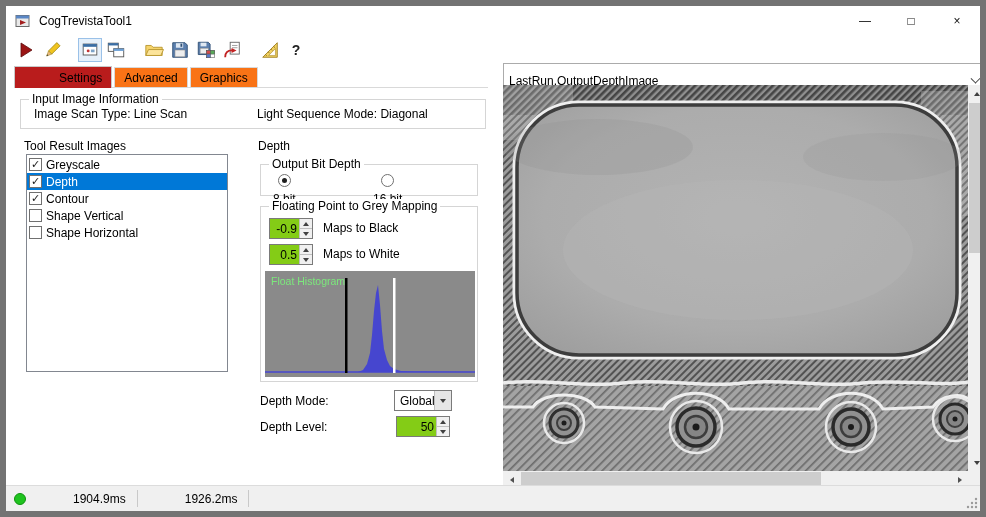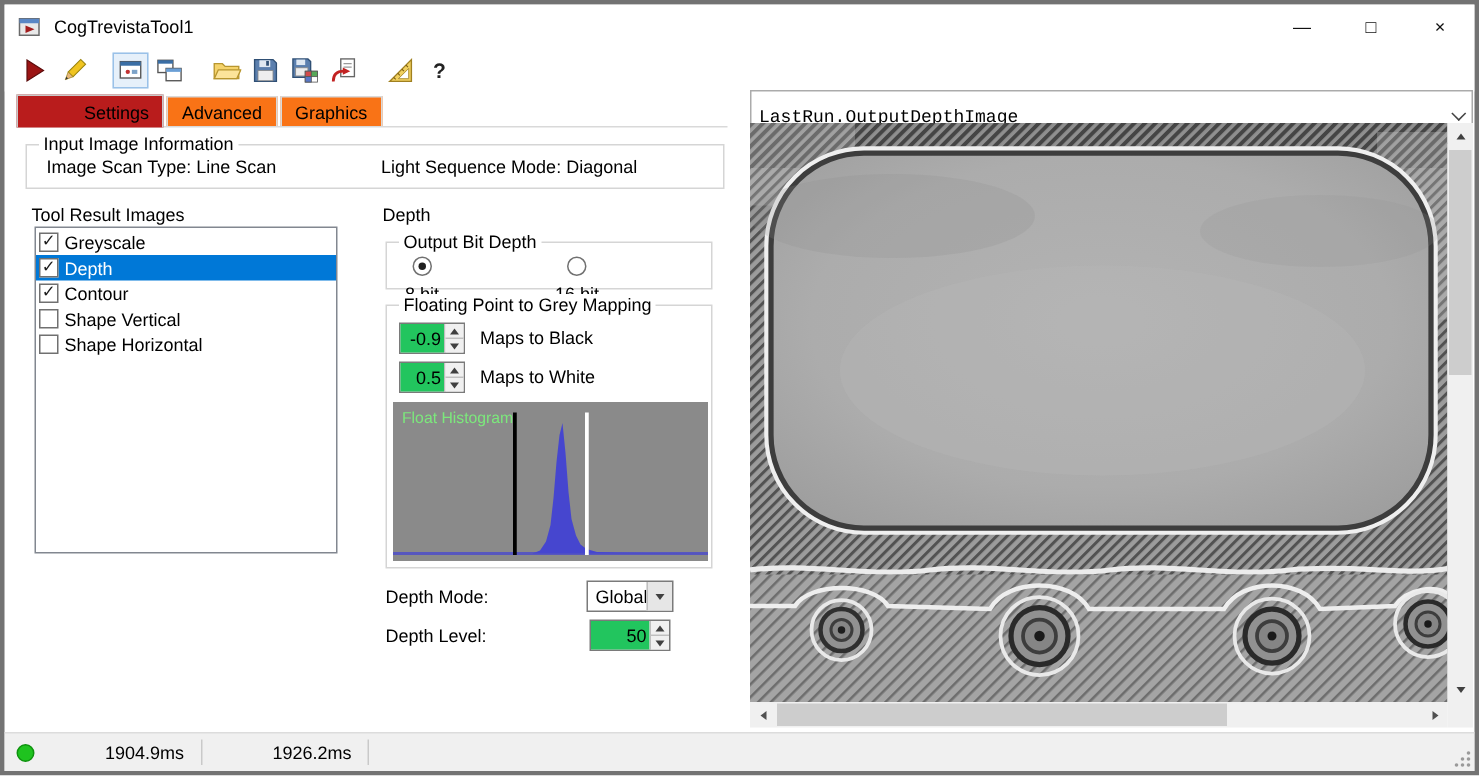--- a/index.html
+++ b/index.html
@@ -1,18 +1,18 @@
 <!DOCTYPE html>
 <html><head>
 <meta charset="utf-8">
 <style>
   * { margin:0; padding:0; box-sizing:border-box; }
   body { background:#ffffff; font-family:"Liberation Sans", sans-serif; }
   .window { position:relative; width:986px; height:517px; background:#fff;
-            border:3px solid #737373; font-size:12px; color:#000; overflow:hidden; }
+            border:6px solid #737373; font-size:12px; color:#000; overflow:hidden; }
 
   
   .titlebar { position:absolute; top:0; left:0; right:0; height:30px; display:flex; align-items:center; background:#fff; }
   .app-icon { margin-left:9px; width:16px; height:16px; flex:none; }
   .title-text { margin-left:8px; font-size:12px; }
   .win-controls { position:absolute; right:0; top:0; height:30px; display:flex; }
   .wc { width:46px; height:30px; display:flex; align-items:center; justify-content:center; font-size:12px; color:#111; }
 
   
   .toolbar { position:absolute; top:30px; left:0; right:0; height:28px; display:flex; align-items:center; padding-left:8px; background:#fff; }
@@ -42,21 +42,21 @@
         font-size:11px; line-height:11px; text-align:center; margin-right:4px; flex:none; }
 
   
   .radio-row { position:absolute; display:flex; align-items:center; gap:5px;flex-direction:column; }
   .radio { width:13px; height:13px; border:1px solid #707070; border-radius:50%; background:#fff; position:relative; flex:none; }
   .radio.on::after { content:""; position:absolute; left:3px; top:3px; width:5px; height:5px; border-radius:50%; background:#1f1f1f; }
 
   
   .spin { position:absolute; width:44px; height:21px; border:1px solid #7a7a7a; background:#fff; display:flex; }
   .spin input { flex:1; min-width:0; border:none; outline:none; text-align:right;
-                font:12px "Liberation Sans", sans-serif; padding-right:2px; background:#22c55e; }
+                font:12px "Liberation Sans", sans-serif; padding-right:2px; background:#84cc16; }
   .btns { width:13px; border-left:1px solid #bfbfbf; display:flex; flex-direction:column; flex:none; }
   .sb { flex:1; background:#f0f0f0; display:flex; align-items:center; justify-content:center; }
   .sb + .sb { border-top:1px solid #bfbfbf; }
   .combo { position:absolute; border:1px solid #7a7a7a; background:#fff; display:flex; align-items:center; }
   .combo .val { flex:1; padding-left:5px; white-space:nowrap; overflow:hidden; }
   .combo .arrow-btn { width:17px; align-self:stretch; background:#e6e6e6; border-left:1px solid #bfbfbf;
                       display:flex; align-items:center; justify-content:center; flex:none; }
   .combo.flat { border-color:#ababab; }
   .combo.flat .arrow-btn { background:transparent; border-left:none; }
   .chev { width:7px; height:7px; border-right:1.4px solid #444; border-bottom:1.4px solid #444;
@@ -304,21 +304,21 @@
     <span class="btns">
       <span class="sb">
           <span class="tri tri-u"></span>
         </span>
       <span class="sb">
           <span class="tri tri-d"></span>
         </span>
     </span>
   </div>
 
-  <div class="combo flat" style="left:497px; top:57px; width:482px; height:36px;font-family:Liberation Mono, monospace;">
+  <div class="combo flat" style="left:497px; top:57px; width:482px; height:36px;">
     <span class="val">LastRun.OutputDepthImage</span>
     <span class="arrow-btn">
         <span class="chev"></span>
       </span>
   </div>
 
   <div class="image-area">
     <svg width="465" height="386" viewBox="0 0 465 386">
       <defs>
         <pattern id="h1" patternUnits="userSpaceOnUse" width="5" height="5" patternTransform="rotate(45)">

